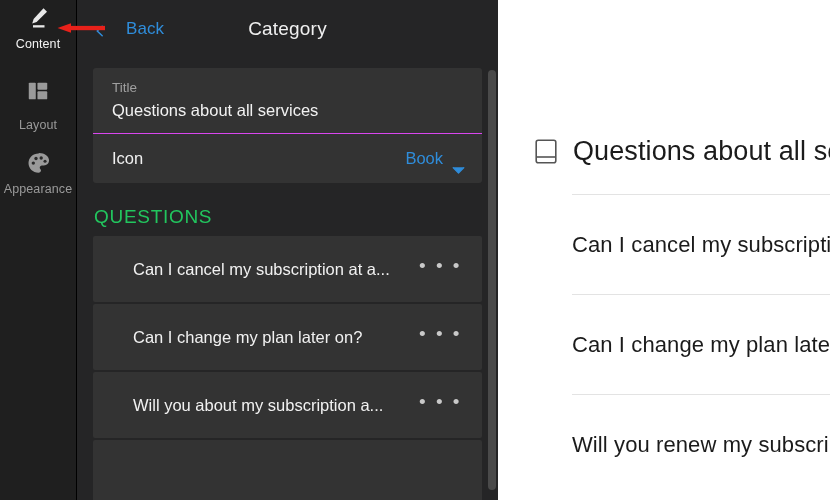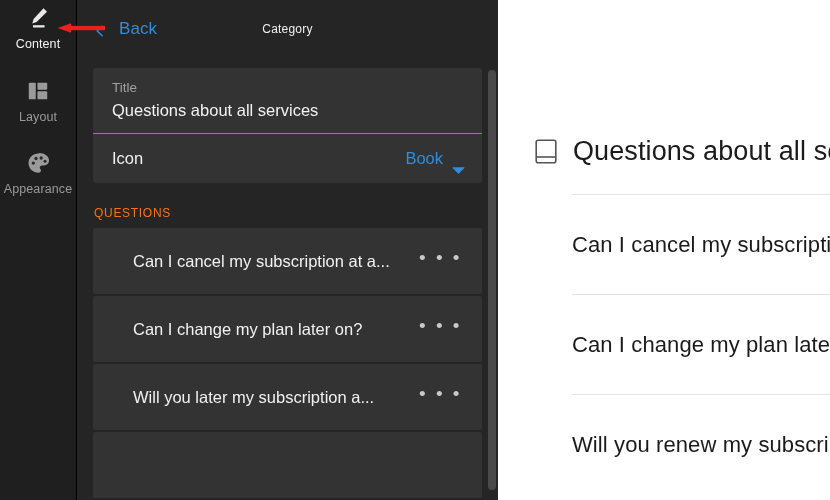--- a/index.html
+++ b/index.html
@@ -58,21 +58,21 @@
     color: #9a9a9a;
     letter-spacing: 0.1px;
   }
   .rail-item.active .rail-label { color: #f2f2f2; }
   .rail-item.active .rail-icon svg,
   .rail-item.active .rail-icon path,
   .rail-item.active .rail-icon rect,
   .rail-item.active .rail-icon circle { fill: #e8e8e8; }
 
   .ri-1 { padding-top: 5px; }
-  .ri-2 { padding-top: 6px; }
+  .ri-2 { padding-top: 6px; gap: 8px; }
   .ri-3 { padding-top: 6px; }
   .ri-4 { padding-top: 6px; }
 
   
   .editor {
     width: 421px;
     flex: 0 0 421px;
     height: 500px;
     background: #252526;
     position: relative;
@@ -80,40 +80,40 @@
   }
   .editor-header {
     height: 58px;
     display: flex;
     align-items: center;
     position: relative;
   }
   .back-btn {
     display: flex;
     align-items: center;
-    gap: 13px;
+    gap: 20px;
     margin-left: 17px;
     cursor: pointer;
     user-select: none;
   }
   .chevron-left {
     width: 12px; height: 12px;
     display:block;
   }
   .back-label {
     color: #2f8ddb;
     font-size: 17px;
     letter-spacing: 0.1px;
   }
   .panel-title {
     position: absolute;
     left: 0; right: 0;
     text-align: center;
     color: #f0f0f0;
-    font-size: 12px;
+    font-size: 19px;
     letter-spacing: 0.2px;
     pointer-events: none;
   }
 
   .scroll-area {
     position: absolute;
     top: 58px; left: 0;
     width: 421px;
     height: 442px;
     overflow: hidden;
@@ -159,22 +159,22 @@
     cursor: pointer;
     user-select: none;
   }
   .dropdown-value {
     color: #2f8ddb;
     font-size: 16.5px;
   }
   .caret-down { display:block; width: 13px; height: 8px; }
 
   .section-head {
-    color: #f97316;
-    font-size: 12px;
+    color: #22c55e;
+    font-size: 19px;
     letter-spacing: 0.7px;
     margin: 23px 4px 8px 17px;
   }
 
   .q-item {
     margin: 0 16px 2px 16px;
     background: #333333;
     height: 66px;
     display: flex;
     align-items: center;
@@ -355,21 +355,21 @@
         <span class="q-item-text">Can I cancel my subscription at a...</span>
         <span class="q-dots">• • •</span>
       </div>
 
       <div class="q-item">
         <span class="q-item-text">Can I change my plan later on?</span>
         <span class="q-dots">• • •</span>
       </div>
 
       <div class="q-item">
-        <span class="q-item-text">Will you later my subscription a...</span>
+        <span class="q-item-text">Will you about my subscription a...</span>
         <span class="q-dots">• • •</span>
       </div>
 
       <div class="q-item"></div>
     </div>
 
     <div class="vscroll">
       <div class="vscroll-thumb"></div>
     </div>
   </div>

